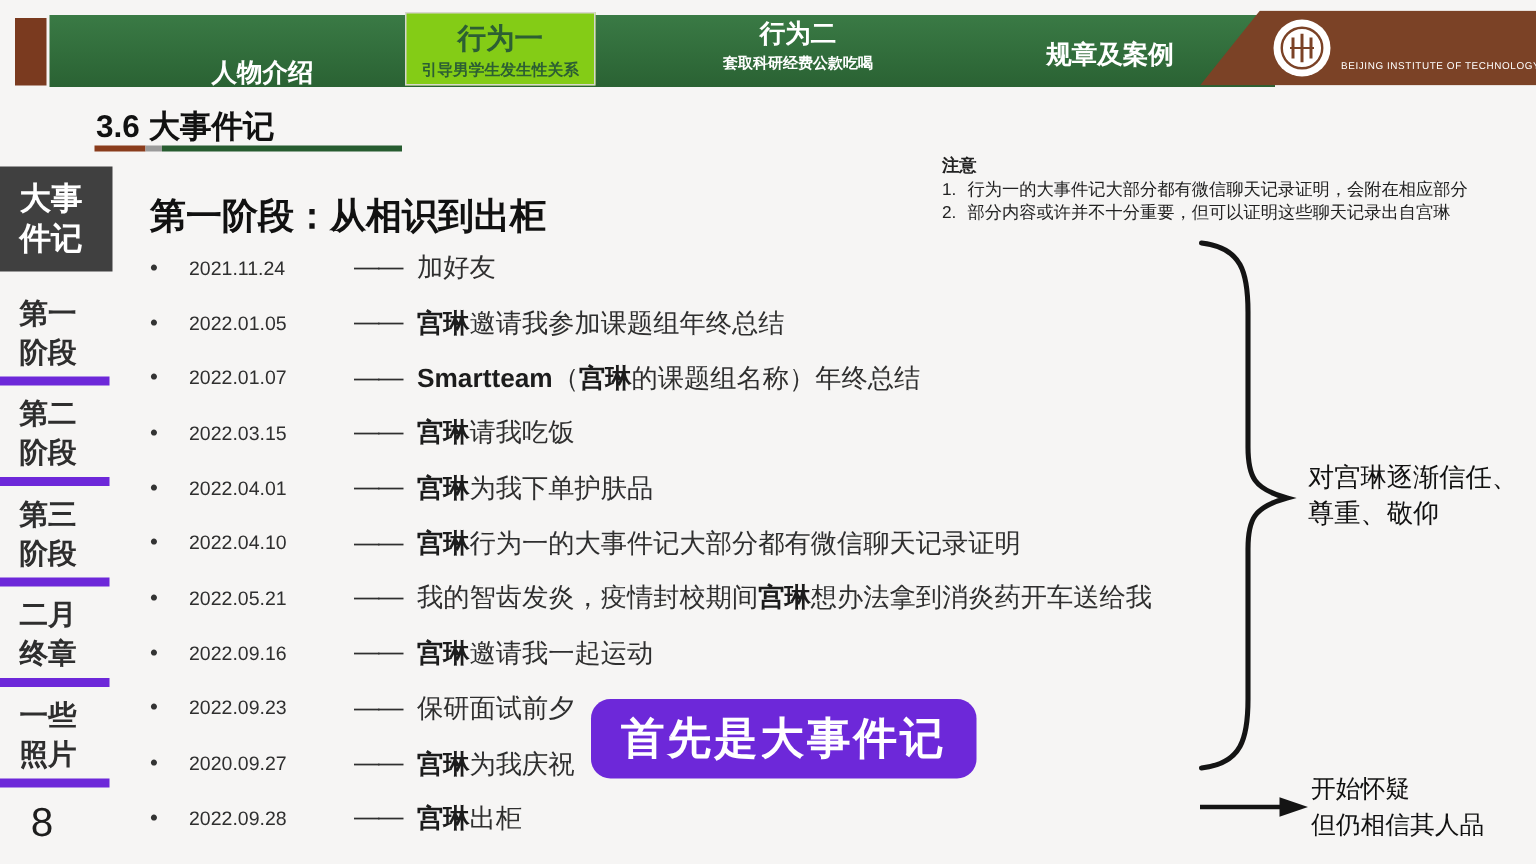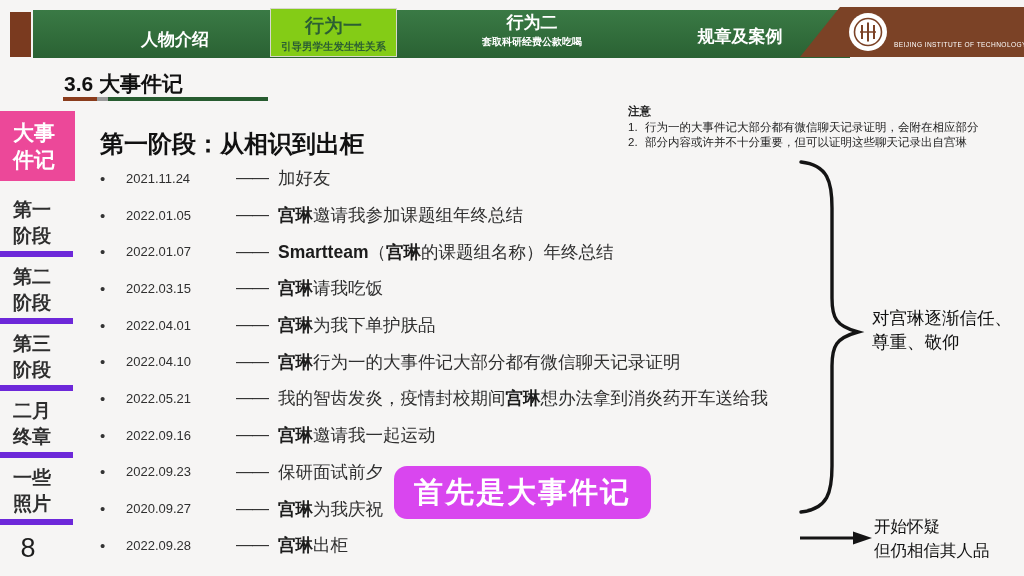--- a/index.html
+++ b/index.html
@@ -5,21 +5,21 @@
   html,body{margin:0;padding:0;}
   body{width:1024px;height:576px;position:relative;overflow:hidden;
        background:#f6f5f4;font-family:"Liberation Sans","DejaVu Sans",sans-serif;color:#262626;}
   .abs{position:absolute;}
 
   
   .brand-block{left:10px;top:12px;width:21px;height:45px;background:#7a3a1f;}
   .nav-bar{left:33px;top:10px;width:817px;height:48px;
            background:linear-gradient(#3a7a45,#2a6233);}
   .nav-item{color:#fff;font-weight:bold;font-size:17px;text-align:center;z-index:3;}
-  .nav-people{left:90px;top:28px;width:170px;}
+  .nav-people{left:90px;top:37px;width:170px;}
   .nav-rules{left:665px;top:25px;width:150px;}
   .nav-tab{left:270px;top:8px;width:127px;height:49px;background:#84cc16;
            border:1px solid #d8d6cf;box-sizing:border-box;z-index:3;text-align:center;}
   .nav-tab .t1{color:#2c5f33;font-weight:bold;font-size:19px;margin-top:4px;}
   .nav-tab .t2{color:#2c5f33;font-weight:bold;font-size:10.5px;margin-top:1px;}
   .nav-b2{left:452px;top:11px;width:160px;text-align:center;z-index:3;}
   .nav-b2 .t1{color:#fff;font-weight:bold;font-size:17px;}
   .nav-b2 .t2{color:#fff;font-weight:bold;font-size:10px;margin-top:1px;}
   .logo-box{left:800px;top:7px;width:224px;height:50px;background:#7b4226;z-index:4;
             clip-path:polygon(40px 0,100% 0,100% 100%,0 100%);}
@@ -30,21 +30,21 @@
 
   
   .sec-title{left:64px;top:70px;font-size:21px;font-weight:bold;color:#111;}
   .underline{left:63px;top:97px;height:4px;display:flex;}
   .underline span{display:inline-block;height:4px;}
   .u1{width:34px;background:#8a3c1c;}
   .u2{width:11px;background:#9b9b9b;}
   .u3{width:160px;background:#275c30;}
 
   
-  .side-active{left:0;top:111px;width:75px;height:70px;background:#ec4899;color:#fff;
+  .side-active{left:0;top:111px;width:75px;height:70px;background:#404040;color:#fff;
                font-size:21px;font-weight:bold;line-height:27px;padding:8px 0 0 13px;
                box-sizing:border-box;white-space:pre-line;}
   .side-items{left:0;top:190px;width:73px;}
   .side-item{height:67px;box-sizing:border-box;border-bottom:6px solid #6d28d9;
              padding:7px 0 0 13px;font-size:19px;font-weight:bold;line-height:26px;
              color:#2e2e2e;white-space:pre-line;}
   .page-num{left:0;top:533px;width:56px;text-align:center;font-size:27px;color:#1d1d1d;}
 
   
   .heading{left:100px;top:128px;font-size:24px;font-weight:bold;color:#111;}
@@ -62,21 +62,21 @@
   .note-row{display:flex;}
   .note-num{width:17px;flex:none;}
 
   
   .brace{left:798px;top:160px;z-index:2;}
   .brace-label{left:872px;top:306px;font-size:17.5px;line-height:24px;color:#111;white-space:pre-line;}
   .arrow{left:798px;top:528px;}
   .arrow-label{left:874px;top:514px;font-size:16.5px;line-height:24px;color:#111;white-space:pre-line;}
 
   
-  .subtitle{left:394px;top:466px;width:257px;height:53px;background:#d946ef;border-radius:13px;
+  .subtitle{left:394px;top:466px;width:257px;height:53px;background:#6d28d9;border-radius:13px;
             display:flex;align-items:center;justify-content:center;z-index:50;
             color:#fff;font-size:29px;font-weight:bold;letter-spacing:2px;}
 </style>
 </head>
 <body>
 
 <div class="abs brand-block"></div>
 <div class="abs nav-bar"></div>
 <div class="abs nav-item nav-people">人物介绍</div>
 <div class="abs nav-tab">

